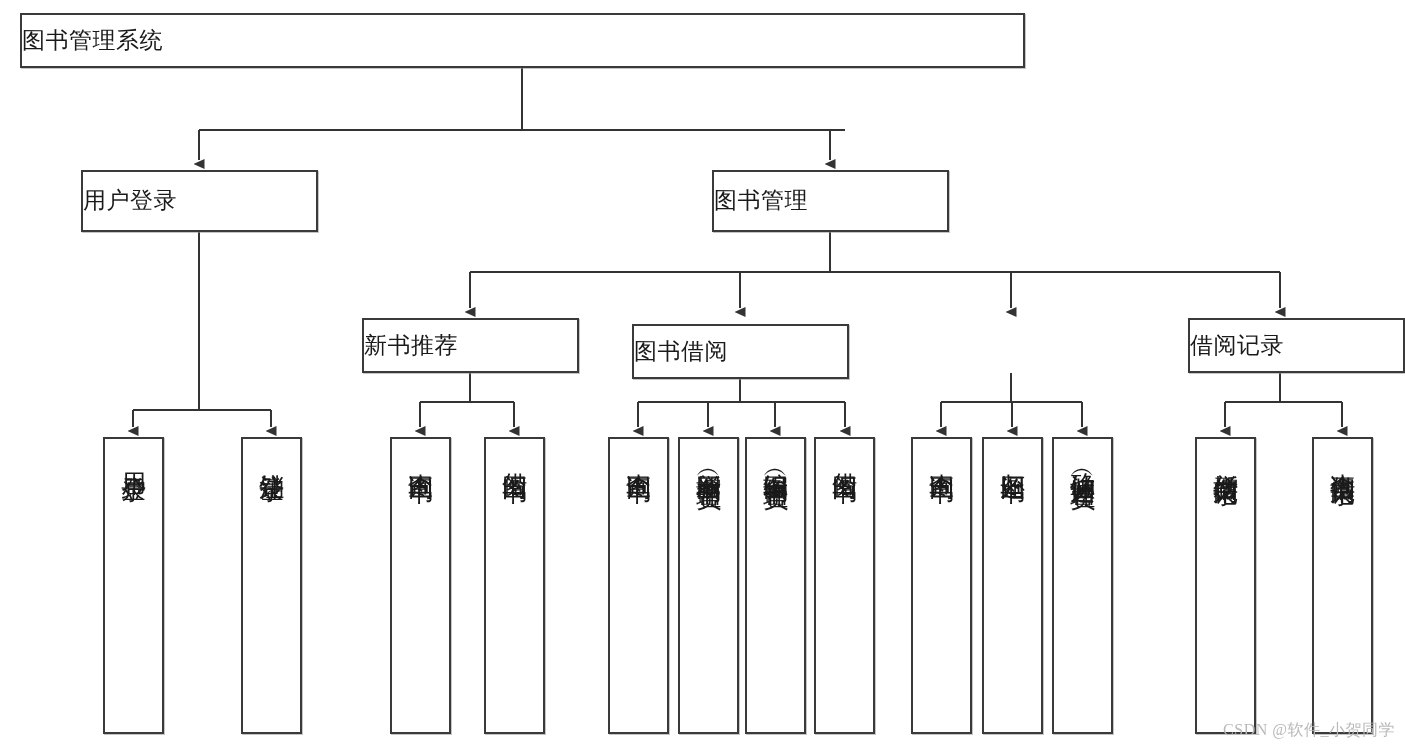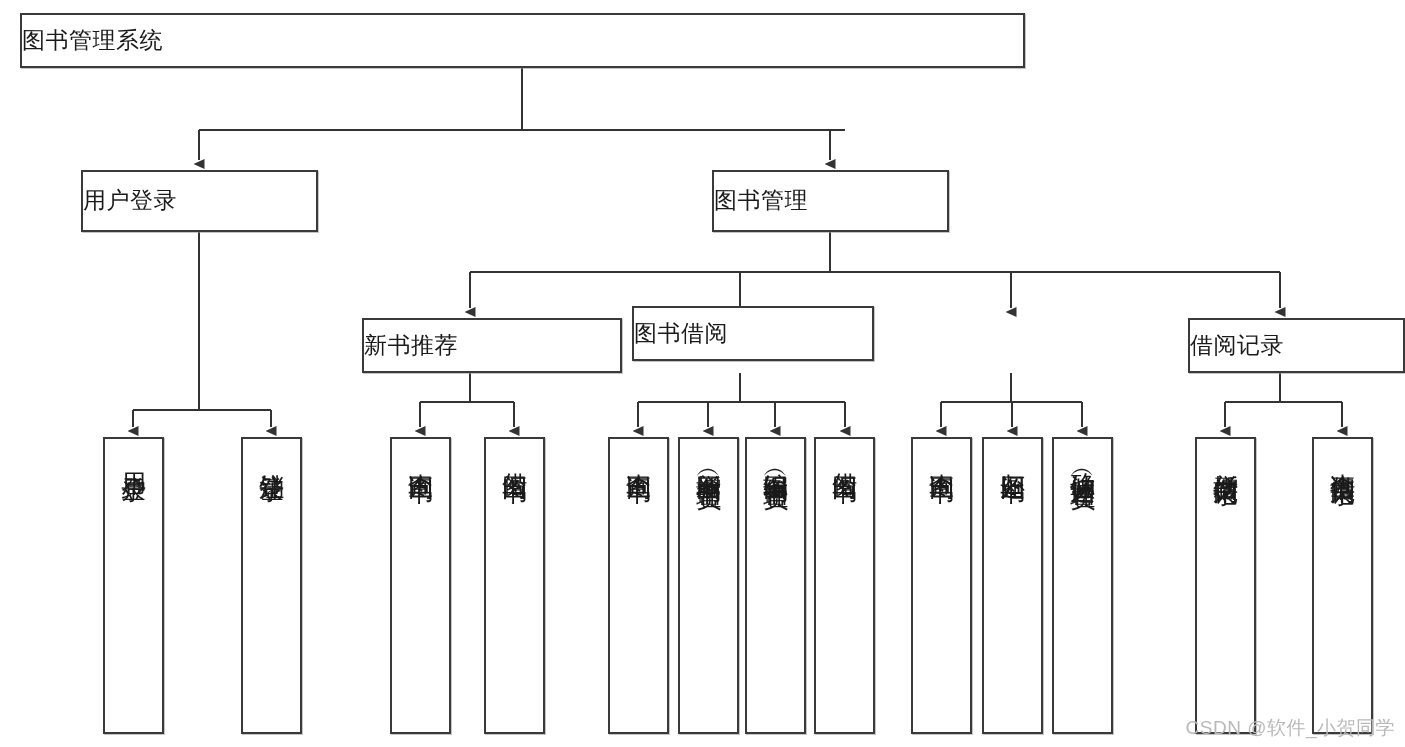--- a/index.html
+++ b/index.html
@@ -61,26 +61,26 @@
     text-orientation: upright;
     font-size: 25px;
     line-height: 1.02;
     letter-spacing: 2px;
     white-space: nowrap;
   }
   .watermark {
     position: absolute;
     right: 10px;
     bottom: 6px;
-    font-size: 19px;
+    font-size: 16px;
     color: #b9b9b9;
     letter-spacing: 0.5px;
     z-index: 5;
     white-space: nowrap;
-    font-family: Liberation Sans, sans-serif;
+    font-family: Liberation Serif, serif;
   }
 </style>
 </head>
 <body>
 
 <div id="canvas">
 
   <svg id="edges" viewBox="0 0 1405 747" xmlns="http://www.w3.org/2000/svg">
     <defs>
       <marker id="arrow" markerWidth="10" markerHeight="11" refX="1" refY="5.5" orient="auto" markerUnits="userSpaceOnUse">
@@ -135,24 +135,24 @@
     <span class="label">图书管理系统</span>
   </div>
 
   <div class="node horiz" style="left:81px; top:170px; width:237px; height:62px;">
     <span class="label">用户登录</span>
   </div>
   <div class="node horiz" style="left:712px; top:170px; width:237px; height:62px;">
     <span class="label">图书管理</span>
   </div>
 
-  <div class="node horiz" style="left:362px; top:318px; width:260px; height:55px;">
+  <div class="node horiz" style="left:362px; top:318px; width:217px; height:55px;">
     <span class="label">新书推荐</span>
   </div>
-  <div class="node horiz" style="left:632px; top:306px; width:242px; height:55px;">
+  <div class="node horiz" style="left:632px; top:324px; width:217px; height:55px;">
     <span class="label">图书借阅</span>
   </div>
   <div class="node horiz" style="left:1172px; top:318px; width:217px; height:55px;margin-left:16px;">
     <span class="label">借阅记录</span>
   </div>
 
   <div class="node vert" style="left:103px; top:437px; width:61px; height:297px;">
     <span class="label">用户登录</span>
   </div>
   <div class="node vert" style="left:241px; top:437px; width:61px; height:297px;">

